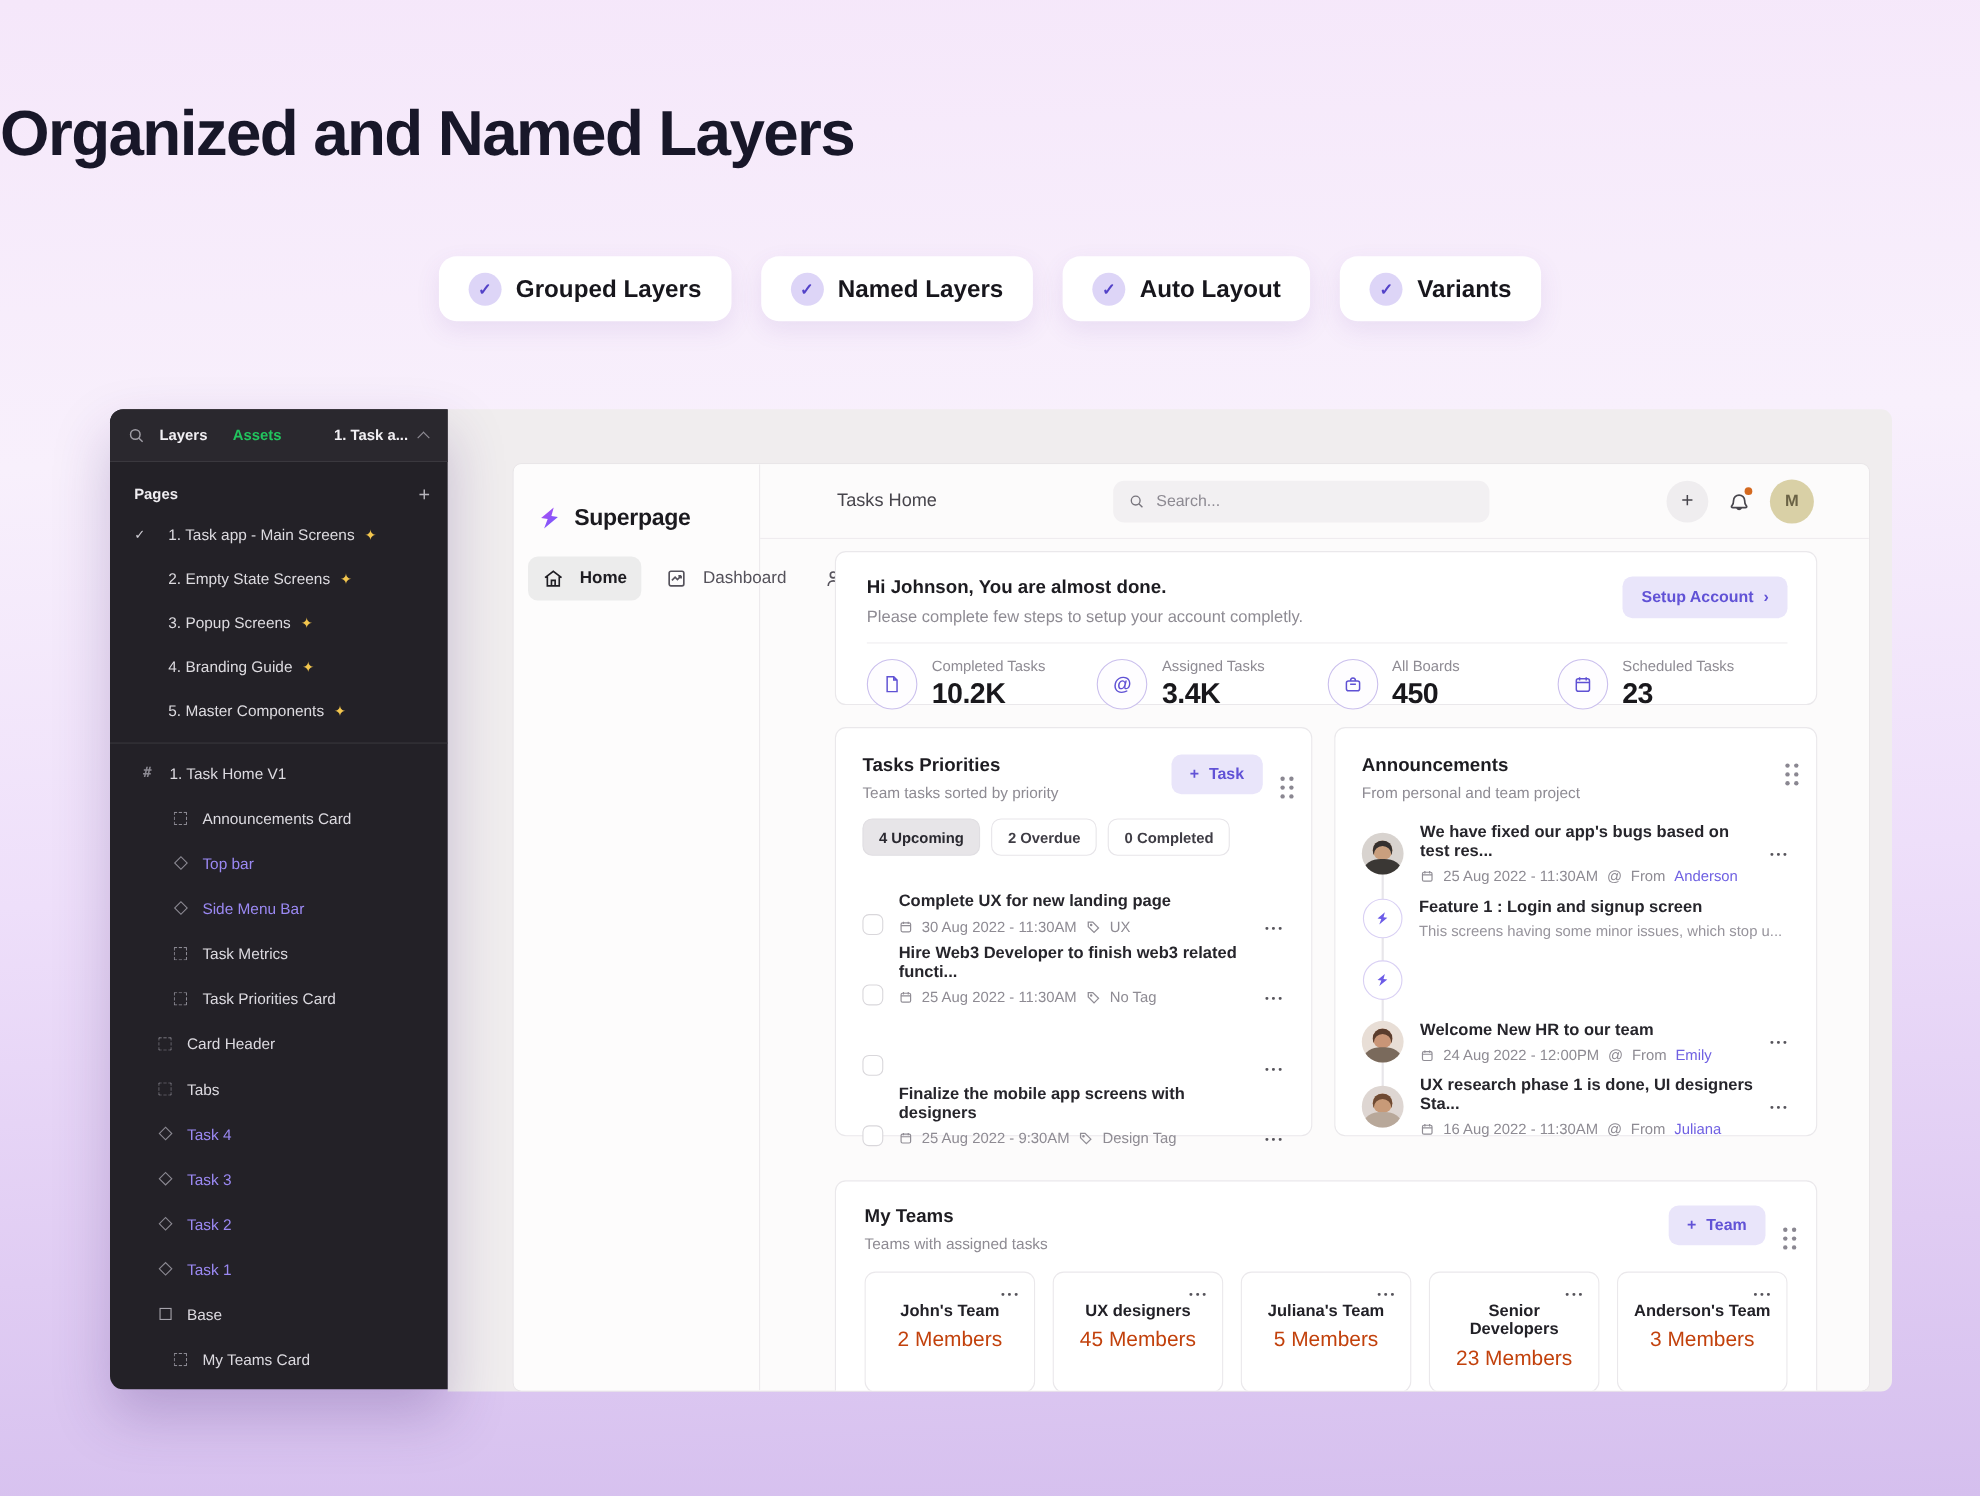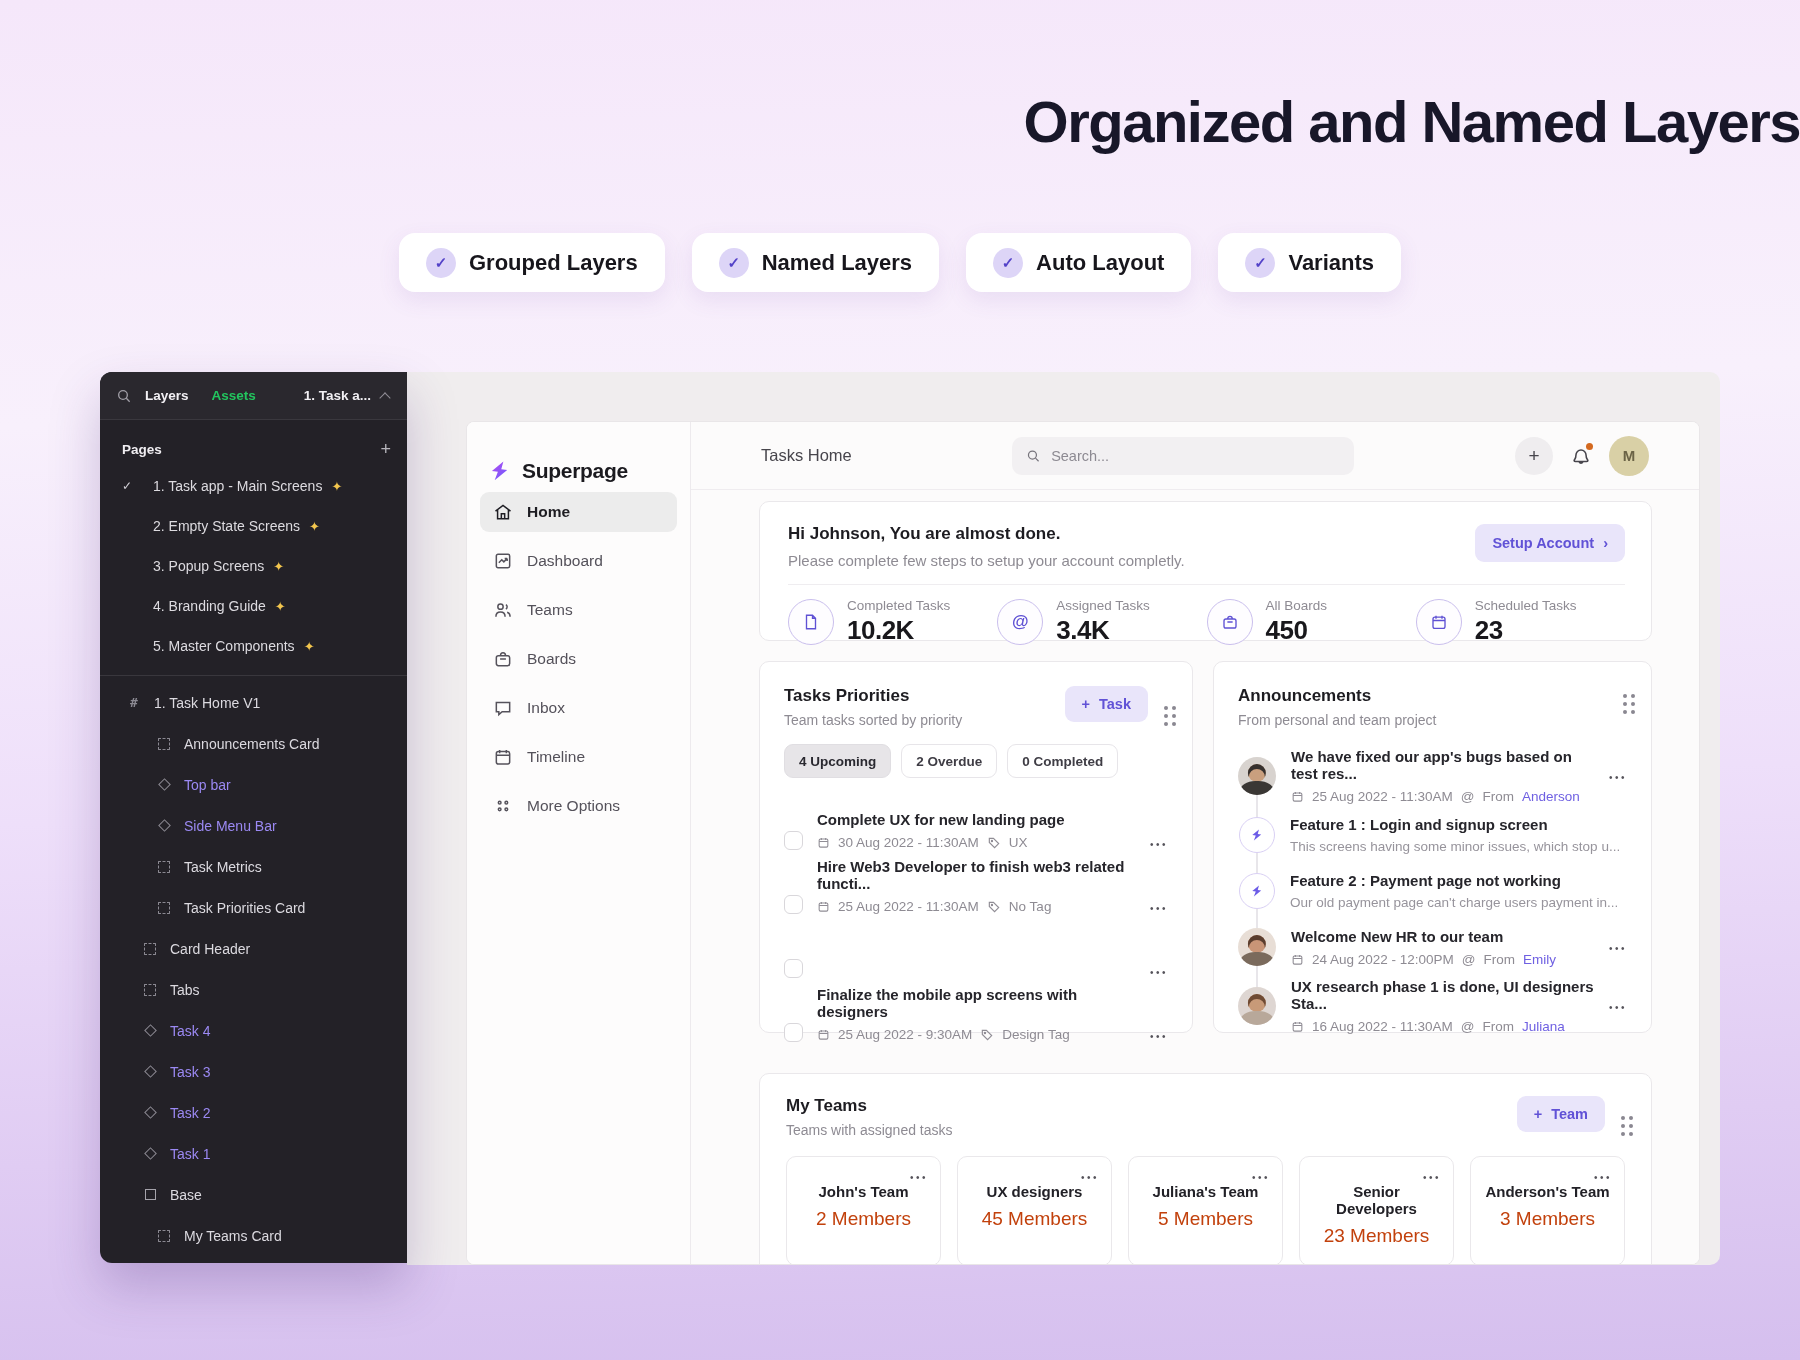--- a/index.html
+++ b/index.html
@@ -3,35 +3,35 @@
 <meta charset="utf-8">
 <style>
   *{margin:0;padding:0;box-sizing:border-box}
   html,body{width:1800px;height:1360px}
   body{
     position:relative;overflow:hidden;
     font-family:"Liberation Sans",sans-serif;
     background:linear-gradient(178deg,#f5e7fa 0%,#f8f0fc 30%,#eedffa 58%,#e0ccf3 82%,#d5bfee 100%);
   }
   
-  .hero-title{position:absolute;top:88px;left:0;width:100%;text-align:right;
+  .hero-title{position:absolute;top:88px;left:0;width:100%;text-align:left;
     font-size:58px;font-weight:700;letter-spacing:-1.5px;color:#181729}
   .badges{position:absolute;top:233px;left:0;width:100%;display:flex;justify-content:center;gap:27px}
   .badge{display:flex;align-items:center;gap:13px;height:59px;padding:0 27px;background:#fff;
     border-radius:16px;box-shadow:0 8px 22px rgba(110,70,170,.10);font-size:22px;font-weight:600;color:#17161c}
   .badge .chk{width:30px;height:30px;border-radius:50%;background:#ddd5f7;color:#5342c8;
     display:flex;align-items:center;justify-content:center;font-size:15px;font-weight:700}
   
   .canvas{position:absolute;left:407px;top:372px;width:1313px;height:893px;background:#f0edee;border-radius:0 10px 10px 0}
   .app-window{position:absolute;left:466px;top:421px;width:1234px;height:844px;background:#fff;
     border:1px solid #e9e6e8;border-radius:8px;overflow:hidden}
   .sidebar{position:absolute;left:0;top:0;bottom:0;width:224px;background:#fdfcfc;border-right:1px solid #edeaed;padding-top:32px}
   .logo-row{display:flex;align-items:center;gap:10px;padding:0 0 0 21px;height:34px}
   .logo-text{font-size:21px;font-weight:700;color:#1b1a1f;letter-spacing:-.3px}
-  .nav{margin-top:4px;display:flex;flex-direction:column;gap:9px;padding:0 13px}
+  .nav{margin-top:18px;display:flex;flex-direction:row;gap:9px;padding:0 13px}
   .nav-item{display:flex;align-items:center;gap:14px;height:40px;padding:0 13px;border-radius:9px;
     font-size:15.5px;color:#54515a}
   .nav-item.active{background:#ececec;color:#1e1d22;font-weight:600}
   .nav-item svg{flex:none}
   .app-main{margin-left:224px;height:100%;background:#fcfbfb}
   .app-header{height:68px;border-bottom:1px solid #efecef;display:flex;align-items:center;padding:0 50px 0 70px}
   .app-header-title{font-size:16.5px;color:#47454c}
   .search-box{display:flex;align-items:center;gap:10px;width:342px;height:38px;border-radius:10px;
     background:#f2f0f2;padding:0 14px;margin:0 auto}
   .search-box input{border:0;outline:0;background:transparent;font-family:inherit;font-size:14.5px;color:#403e46;width:100%}
@@ -438,24 +438,20 @@
                 <div class="ann-title">Feature 1 :  Login and signup screen</div>
                 <div class="ann-desc">This screens having some minor issues, which stop u...</div>
               </div>
             </div>
             <div class="ann-item">
               <span class="bolt-circle">
                 <svg width="14" height="14" viewBox="0 0 24 24">
                     <path d="M14 2 L4 13 h6 l-2 9 L19 10 h-6 z" fill="#6c5ce7" transform="rotate(8 12 12)"></path>
                   </svg>
               </span>
-              <div>
-                <div class="ann-title">Feature 2 : Payment page not working</div>
-                <div class="ann-desc">Our old payment page can't charge users payment in...</div>
-              </div>
             </div>
             <div class="ann-item">
               <span class="avatar ph-w1"></span>
               <div>
                 <div class="ann-title">Welcome New HR to our team</div>
                 <div class="meta">
                   <svg width="13" height="13" viewBox="0 0 24 24" fill="none" stroke="#908d95" stroke-width="2">
                       <rect x="4" y="5.5" width="16" height="15" rx="2.5"></rect>
                       <path d="M8 3.5 v4 M16 3.5 v4 M4 10 h16"></path>
                     </svg>

